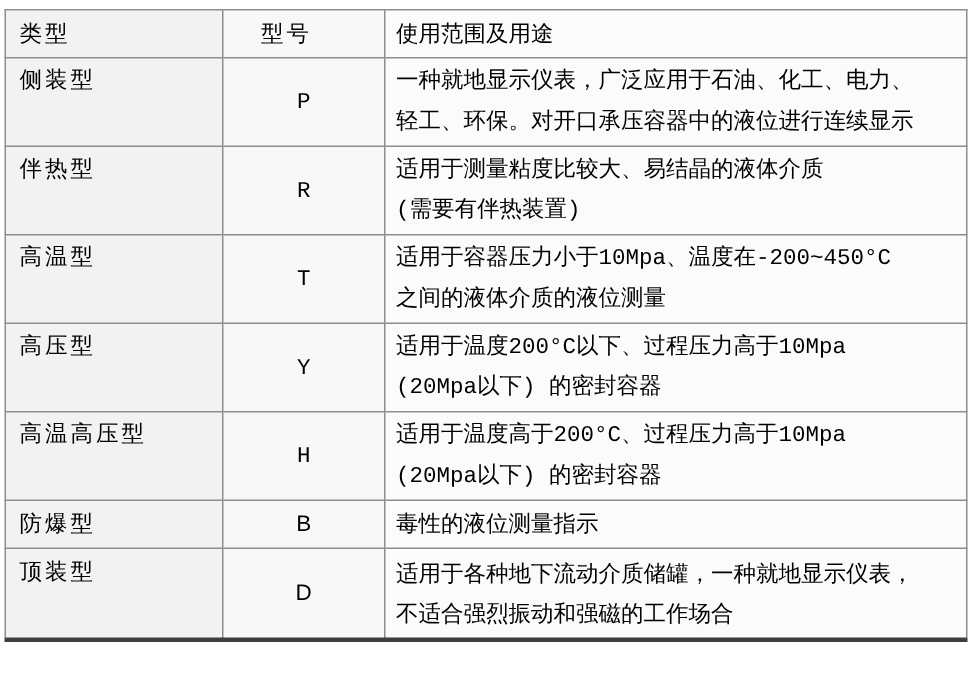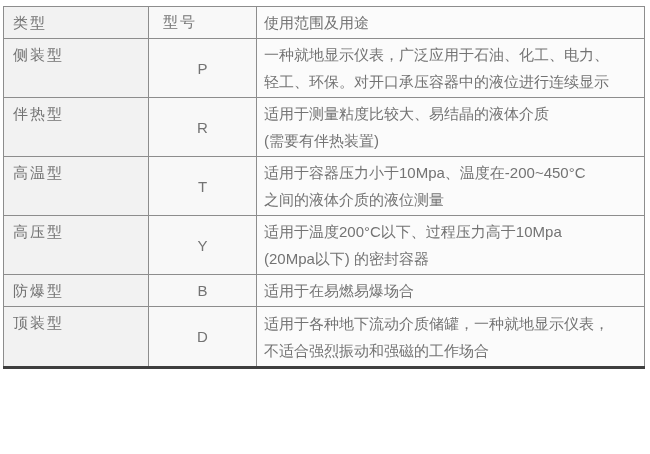--- a/index.html
+++ b/index.html
@@ -21,46 +21,46 @@
     border-collapse: collapse;
     table-layout: fixed;
     border: 1px solid #6e6e6e;
     border-bottom: 3px solid #3e3e3e;
   }
   col.c-type  { width: 145px; }
   col.c-model { width: 108px; }
   col.c-usage { width: 388px; }
   th, td {
     border: 1px solid #8d8d8d;
-    color: #737373;
+    color: #000000;
     font-size: 15px;
     font-weight: normal;
   }
   tr.h-head  { height: 32px; }
   tr.h-one   { height: 30px; }
-  tr.h-two   { height: 57px; }
+  tr.h-two   { height: 57px; font-family: Liberation Mono, monospace; }
   tr.h-two-l { height: 61px; }
   th.cell-type, td.cell-type {
     background: #f2f2f2;
     text-align: left;
     vertical-align: top;
     padding: 4px 4px 2px 9px;
     line-height: 24px;
     letter-spacing: 2px;
   }
   th.cell-type { vertical-align: middle; padding-top: 2px; }
   th.cell-model, td.cell-model {
     background: #f8f8f8;
     text-align: center;
     vertical-align: middle;
     padding: 2px 4px;
   }
   th.cell-model {
     text-align: left;
-    padding-left: 14px;
+    padding-left: 25px;
     letter-spacing: 2px;
   }
   th.cell-usage, td.cell-usage {
     background: #fbfbfb;
     text-align: left;
     vertical-align: middle;
     padding: 2px 4px 2px 7px;
   }
   .usage-line { line-height: 27px; white-space: nowrap; overflow: hidden; }
   th .usage-line { line-height: 24px; }
@@ -110,25 +110,33 @@
         </td>
       </tr>
       <tr class="h-two">
         <td class="cell-type">高压型</td>
         <td class="cell-model">Y</td>
         <td class="cell-usage">
           <div class="usage-line">适用于温度200°C以下、过程压力高于10Mpa</div>
           <div class="usage-line">(20Mpa以下) 的密封容器</div>
         </td>
       </tr>
+      <tr class="h-two">
+        <td class="cell-type">高温高压型</td>
+        <td class="cell-model">H</td>
+        <td class="cell-usage">
+          <div class="usage-line">适用于温度高于200°C、过程压力高于10Mpa</div>
+          <div class="usage-line">(20Mpa以下) 的密封容器</div>
+        </td>
+      </tr>
       <tr class="h-one">
         <td class="cell-type">防爆型</td>
         <td class="cell-model">B</td>
         <td class="cell-usage">
-          <div class="usage-line">适用于在易燃易爆场合</div>
+          <div class="usage-line">毒性的液位测量指示</div>
         </td>
       </tr>
       <tr class="h-two-l">
         <td class="cell-type">顶装型</td>
         <td class="cell-model">D</td>
         <td class="cell-usage">
           <div class="usage-line">适用于各种地下流动介质储罐，一种就地显示仪表，</div>
           <div class="usage-line">不适合强烈振动和强磁的工作场合</div>
         </td>
       </tr>

